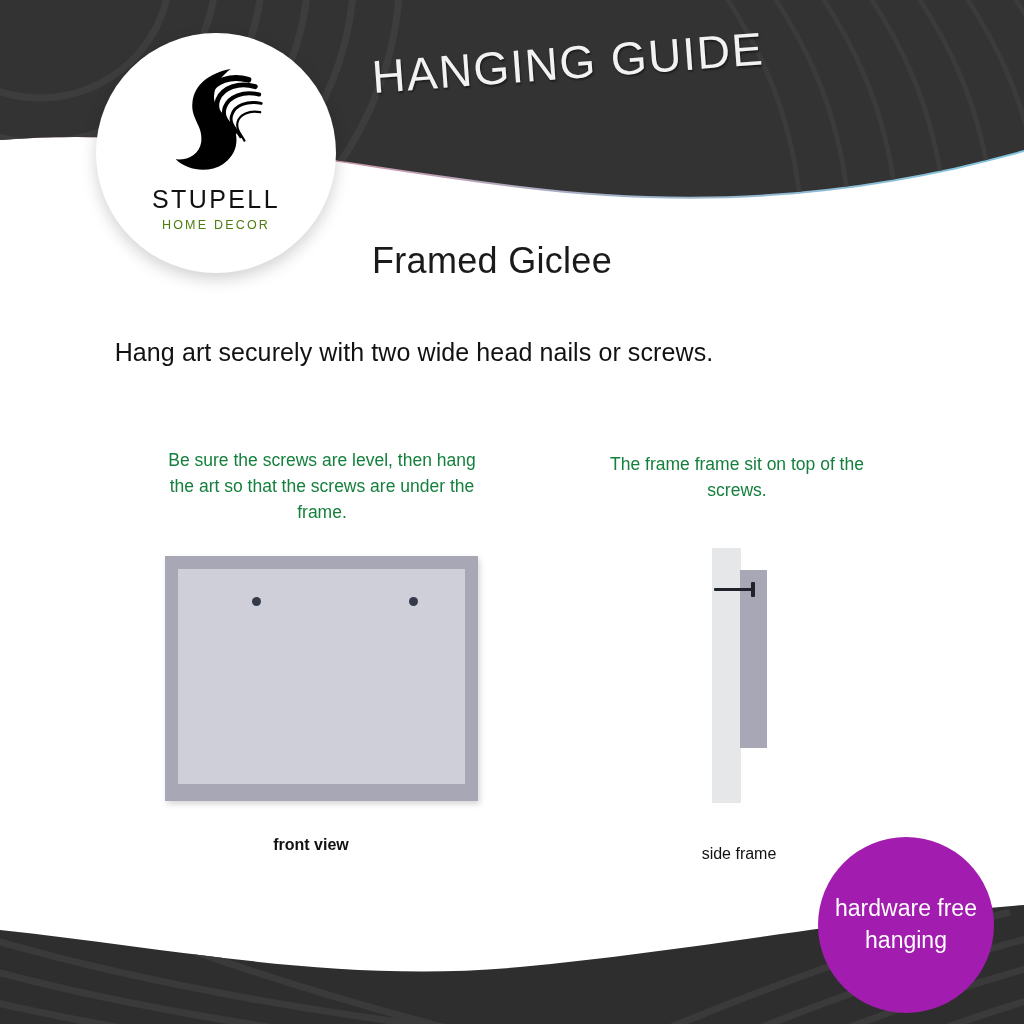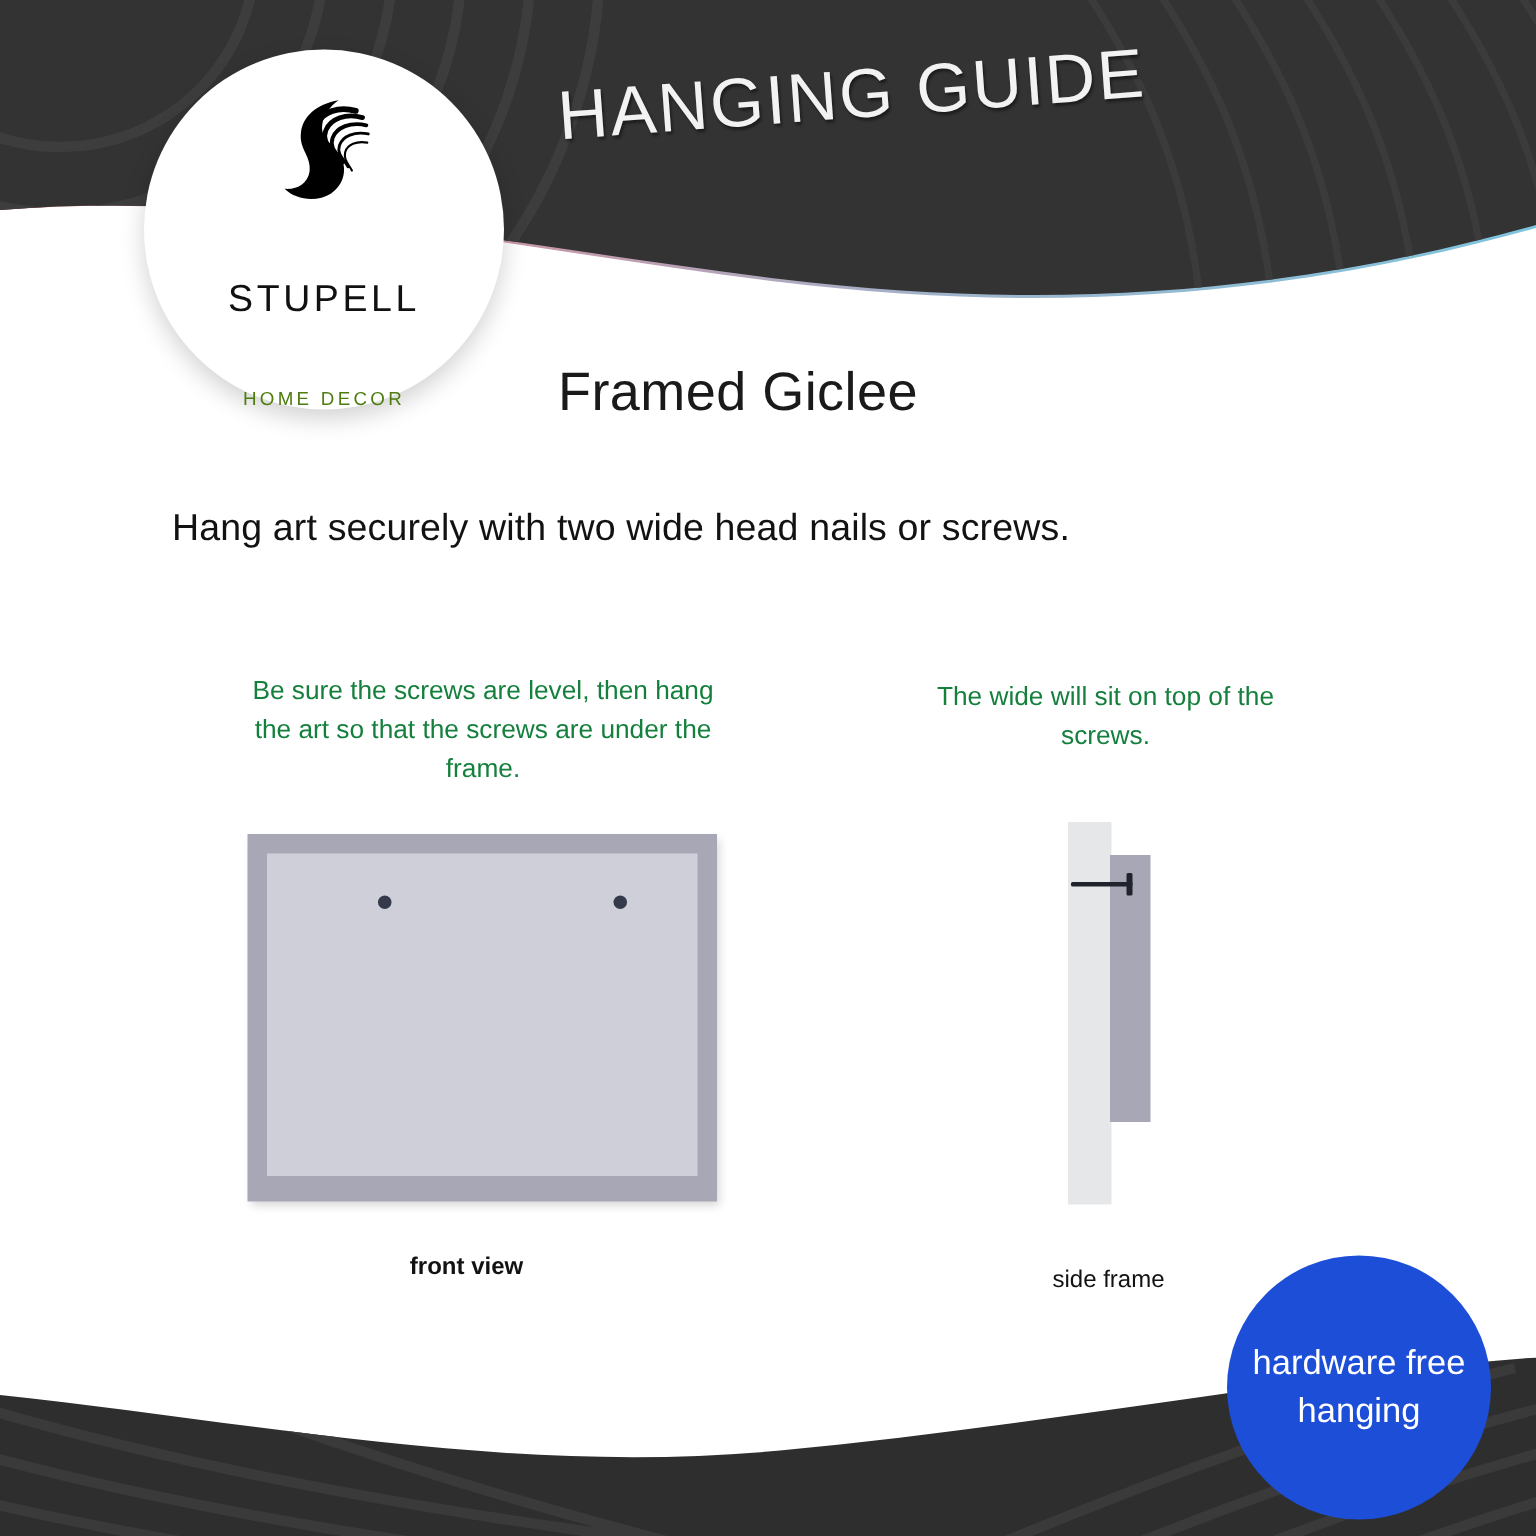--- a/index.html
+++ b/index.html
@@ -36,21 +36,20 @@
     height: 240px;
     border-radius: 50%;
     background: #ffffff;
     box-shadow: 0 6px 16px rgba(0,0,0,0.18);
     display: flex;
     flex-direction: column;
     align-items: center;
     justify-content: flex-start;
     padding-top: 30px;
     box-sizing: border-box;
-    gap: 41px;
   }
   #logo-mark {
     width: 108px;
     height: 118px;
   }
   #logo-wordmark {
     font-family: "Liberation Sans", sans-serif;
     font-size: 25px;
     letter-spacing: 2.4px;
     color: #111111;
@@ -201,21 +200,21 @@
   }
 
   
   #hardware-badge {
     position: absolute;
     left: 818px;
     top: 837px;
     width: 176px;
     height: 176px;
     border-radius: 50%;
-    background: #1d4ed8;
+    background: #a21caf;
     display: flex;
     align-items: center;
     justify-content: center;
     text-align: center;
     color: #ffffff;
     font-size: 23px;
     line-height: 1.38;
     font-weight: 400;
   }
 </style>
@@ -309,21 +308,21 @@
 
   <div id="front-view-diagram">
     <div id="front-view-mat">
       <span class="screw-dot" id="screw-dot-left"></span>
       <span class="screw-dot" id="screw-dot-right"></span>
     </div>
   </div>
 
   <div class="view-label" id="front-view-label">front view</div>
 
-  <div class="caption" id="side-caption">The wide will sit on top of the screws.</div>
+  <div class="caption" id="side-caption">The frame frame sit on top of the screws.</div>
 
   <div id="side-view-diagram">
     <div id="side-wall-board"></div>
     <div id="side-frame-board"></div>
     <div id="side-nail"></div>
     <div id="side-nail-head"></div>
   </div>
 
   <div class="view-label" id="side-view-label">side frame</div>
 

